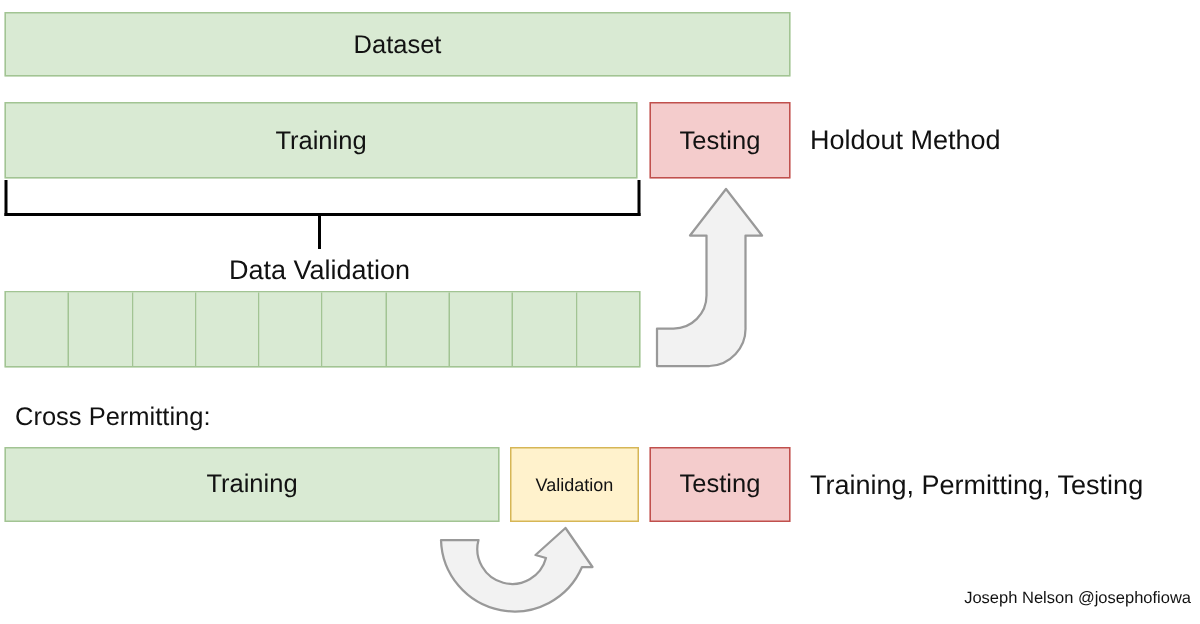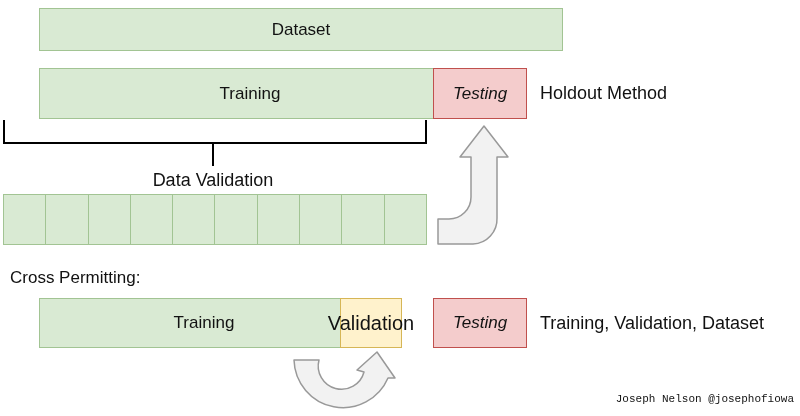--- a/index.html
+++ b/index.html
@@ -15,29 +15,29 @@
   }
 
   .box {
     position: absolute;
     display: flex;
     align-items: center;
     justify-content: center;
     font-size: 17px;
     color: #121212;
   }
-  .box.green  { background: var(--green-fill);  border: 1px solid var(--green-border); margin-left: 36px; }
-  .box.red    { background: var(--red-fill);    border: 1px solid var(--red-border); font-style: italic; }
+  .box.green  { background: var(--green-fill);  border: 1px solid var(--green-border); }
+  .box.red    { background: var(--red-fill);    border: 1px solid var(--red-border); }
   .box.yellow { background: var(--yellow-fill); border: 1px solid var(--yellow-border); }
 
   .dataset-box   { left: 3px;   top: 8px;   width: 524px; height: 43px; }
   .training-box-holdout { left: 3px;   top: 68px;  width: 422px; height: 51px; }
   .testing-box-holdout  { left: 433px; top: 68px;  width: 94px;  height: 51px; }
   .training-box-final   { left: 3px;   top: 298px; width: 330px; height: 50px; }
-  .validation-box-final { left: 340px; top: 298px; width: 62px;  height: 50px; font-size: 20px; }
+  .validation-box-final { left: 340px; top: 298px; width: 86px;  height: 50px; font-size: 12px; }
   .testing-box-final    { left: 433px; top: 298px; width: 94px;  height: 50px; }
 
   .side-caption {
     position: absolute;
     left: 540px;
     font-size: 18px;
     color: #111111;
     display: flex;
     align-items: center;
     white-space: nowrap;
@@ -90,21 +90,20 @@
     position: absolute;
     left: 10px; top: 268px;
     font-size: 17px;
   }
 
   .credit-text {
     position: absolute;
     right: 6px; top: 393px;
     font-size: 11px;
     color: #111111;
-    font-family: Liberation Mono, monospace;
   }
 </style>
 </head>
 <body>
 
 <div class="canvas">
 
   <div class="box green dataset-box">
     <span>Dataset</span>
   </div>
@@ -142,21 +141,21 @@
 
   <div class="box green training-box-final">
     <span>Training</span>
   </div>
   <div class="box yellow validation-box-final">
     <span>Validation</span>
   </div>
   <div class="box red testing-box-final">
     <span>Testing</span>
   </div>
-  <div class="side-caption final-caption">Training, Validation, Dataset</div>
+  <div class="side-caption final-caption">Training, Permitting, Testing</div>
 
   <svg class="arrow-svg u-arrow" viewBox="0 0 110 66" aria-hidden="true">
     <path d="M 4 10 A 49 49 0 0 0 98 28 L 105 28 L 87 2 L 67 20 L 74 22 A 23 23 0 0 1 29 10 Z" fill="#f2f2f2" stroke="#999999" stroke-width="1.5" stroke-linejoin="round"></path>
   </svg>
 
   <div class="credit-text">Joseph Nelson @josephofiowa</div>
 
 </div>
 
 </body></html>

